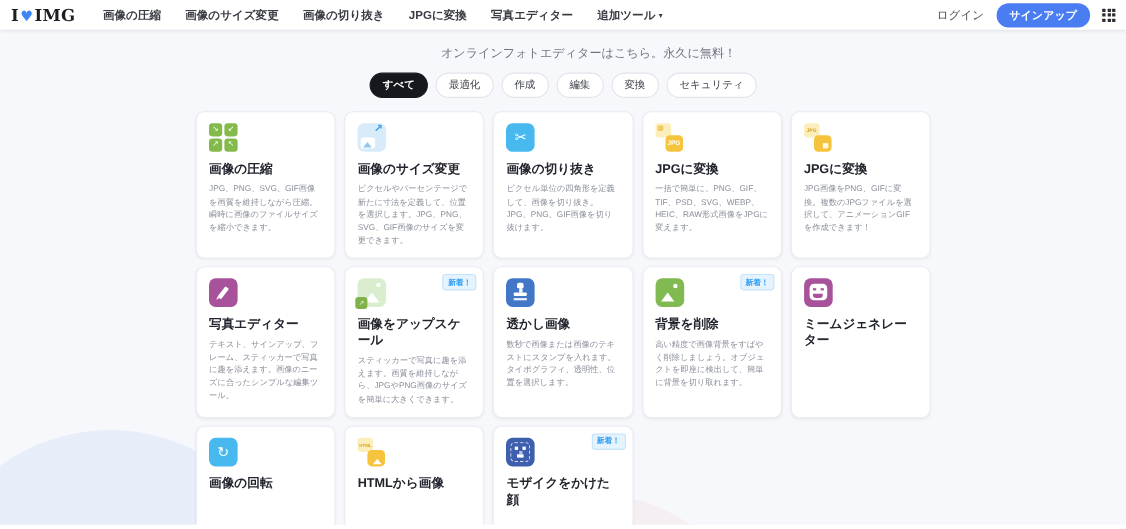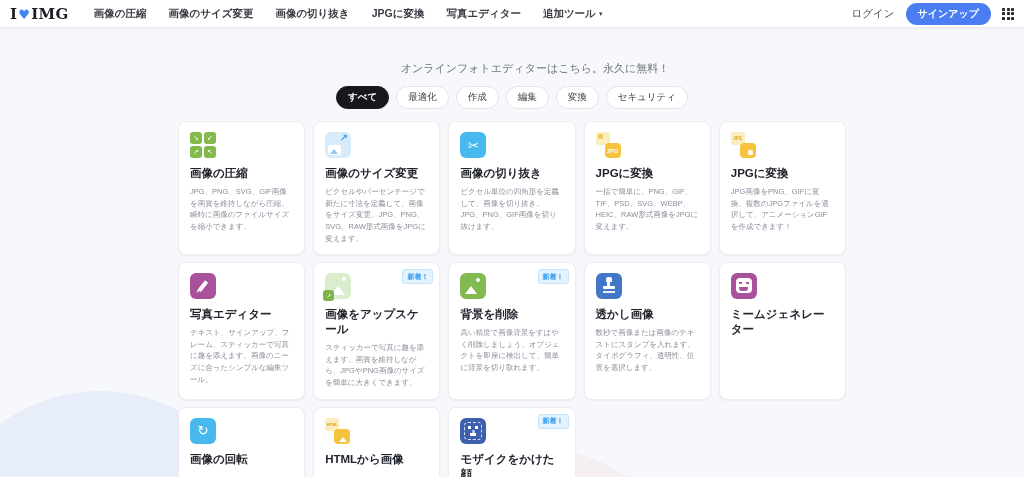--- a/index.html
+++ b/index.html
@@ -20,21 +20,21 @@
   .login{font-size:10.5px;color:#4a4c55;cursor:pointer;}
   .signup{background:#4a7df2;color:#fff;font-size:10px;font-weight:700;padding:4px 12px;
           border-radius:13px;border:none;cursor:pointer;}
   .grid-icon{display:grid;grid-template-columns:repeat(3,3px);grid-template-rows:repeat(3,3px);
              gap:1.5px;cursor:pointer;}
   .grid-icon b{background:#2f3037;border-radius:.5px;}
 
   
   .hero{text-align:center;padding-top:12px;position:relative;z-index:2;}
   .hero-title{font-size:19.5px;line-height:1.15;font-weight:800;color:#15161d;margin:0;}
-  .hero-sub{font-size:11px;color:#70747e;margin-top:22px;padding-left:46px;}
+  .hero-sub{font-size:11px;color:#70747e;margin-top:2px;padding-left:46px;}
   .filters{display:flex;justify-content:center;gap:7px;margin-top:10px;}
   .pill{font-size:9.5px;padding:4px 11px;border-radius:999px;border:1px solid #e2e4ea;
         background:#fff;color:#3c3f48;cursor:pointer;white-space:nowrap;}
   .pill.active{background:#17181d;border-color:#17181d;color:#fff;font-weight:700;}
 
   
   .grid{position:relative;z-index:2;width:668px;margin:12px auto 0;display:grid;
         grid-template-columns:repeat(5,1fr);gap:7px 8px;}
   .card{position:relative;background:#fff;border:1px solid #ebedf3;border-radius:8px;
         padding:10px 11px;min-height:74px;box-shadow:0 1px 2px rgba(30,30,60,.05);cursor:pointer;}
@@ -208,21 +208,21 @@
         </span></span>
       <div class="card-title">画像の圧縮</div>
       <div class="card-desc">JPG、PNG、SVG、GIF画像を画質を維持しながら圧縮。瞬時に画像のファイルサイズを縮小できます。</div>
     </div>
     <div class="card">
       
       <span><span class="ic ic-resize"><i class="rz-arrow">↗</i><i class="rz-pic">
             <b></b>
           </i></span></span>
       <div class="card-title">画像のサイズ変更</div>
-      <div class="card-desc">ピクセルやパーセンテージで新たに寸法を定義して、画像をサイズ変更。JPG、PNG、SVG、RAW形式画像をJPGに変えます。</div>
+      <div class="card-desc">ピクセルやパーセンテージで新たに寸法を定義して、位置を選択します。JPG、PNG、SVG、GIF画像のサイズを変更できます。</div>
     </div>
     <div class="card">
       
       <span><span class="ic sq bg-skyblue fz13">✂</span></span>
       <div class="card-title">画像の切り抜き</div>
       <div class="card-desc">ピクセル単位の四角形を定義して、画像を切り抜き。JPG、PNG、GIF画像を切り抜けます。</div>
     </div>
     <div class="card">
       
       <span><span class="ic ic-dbl"><i class="dbl-back">
@@ -247,38 +247,38 @@
       <div class="card-title">写真エディター</div>
       <div class="card-desc">テキスト、サインアップ、フレーム、スティッカーで写真に趣を添えます。画像のニーズに合ったシンプルな編集ツール。</div>
     </div>
     <div class="card">
       <span class="new-badge">新着！</span>
       <span><span class="ic ic-upscale"><b class="up-mnt"></b><b class="up-sun"></b><i class="up-badge">↗</i></span></span>
       <div class="card-title">画像をアップスケール</div>
       <div class="card-desc">スティッカーで写真に趣を添えます。画質を維持しながら、JPGやPNG画像のサイズを簡単に大きくできます。</div>
     </div>
     <div class="card">
-      <span class="new-badge">新着！</span>
-      <span><span class="ic sq bg-green rel">
-          <b class="rb-sun"></b>
-          <b class="rb-mnt"></b>
-        </span></span>
-      <div class="card-title">背景を削除</div>
-      <div class="card-desc">高い精度で画像背景をすばやく削除しましょう。オブジェクトを即座に検出して、簡単に背景を切り取れます。</div>
-    </div>
-    <div class="card">
       
       <span><span class="ic sq bg-mblue rel">
           <b class="st-knob"></b>
           <b class="st-stem"></b>
           <b class="st-base"></b>
           <b class="st-line"></b>
         </span></span>
       <div class="card-title">透かし画像</div>
       <div class="card-desc">数秒で画像または画像のテキストにスタンプを入れます。タイポグラフィ、透明性、位置を選択します。</div>
+    </div>
+    <div class="card">
+      <span class="new-badge">新着！</span>
+      <span><span class="ic sq bg-green rel">
+          <b class="rb-sun"></b>
+          <b class="rb-mnt"></b>
+        </span></span>
+      <div class="card-title">背景を削除</div>
+      <div class="card-desc">高い精度で画像背景をすばやく削除しましょう。オブジェクトを即座に検出して、簡単に背景を切り取れます。</div>
     </div>
     <div class="card">
       
       <span><span class="ic sq bg-plum rel">
           <b class="mm-face">
             <b class="mm-eye l"></b>
             <b class="mm-eye r"></b>
             <b class="mm-mouth"></b>
           </b>
         </span></span>

